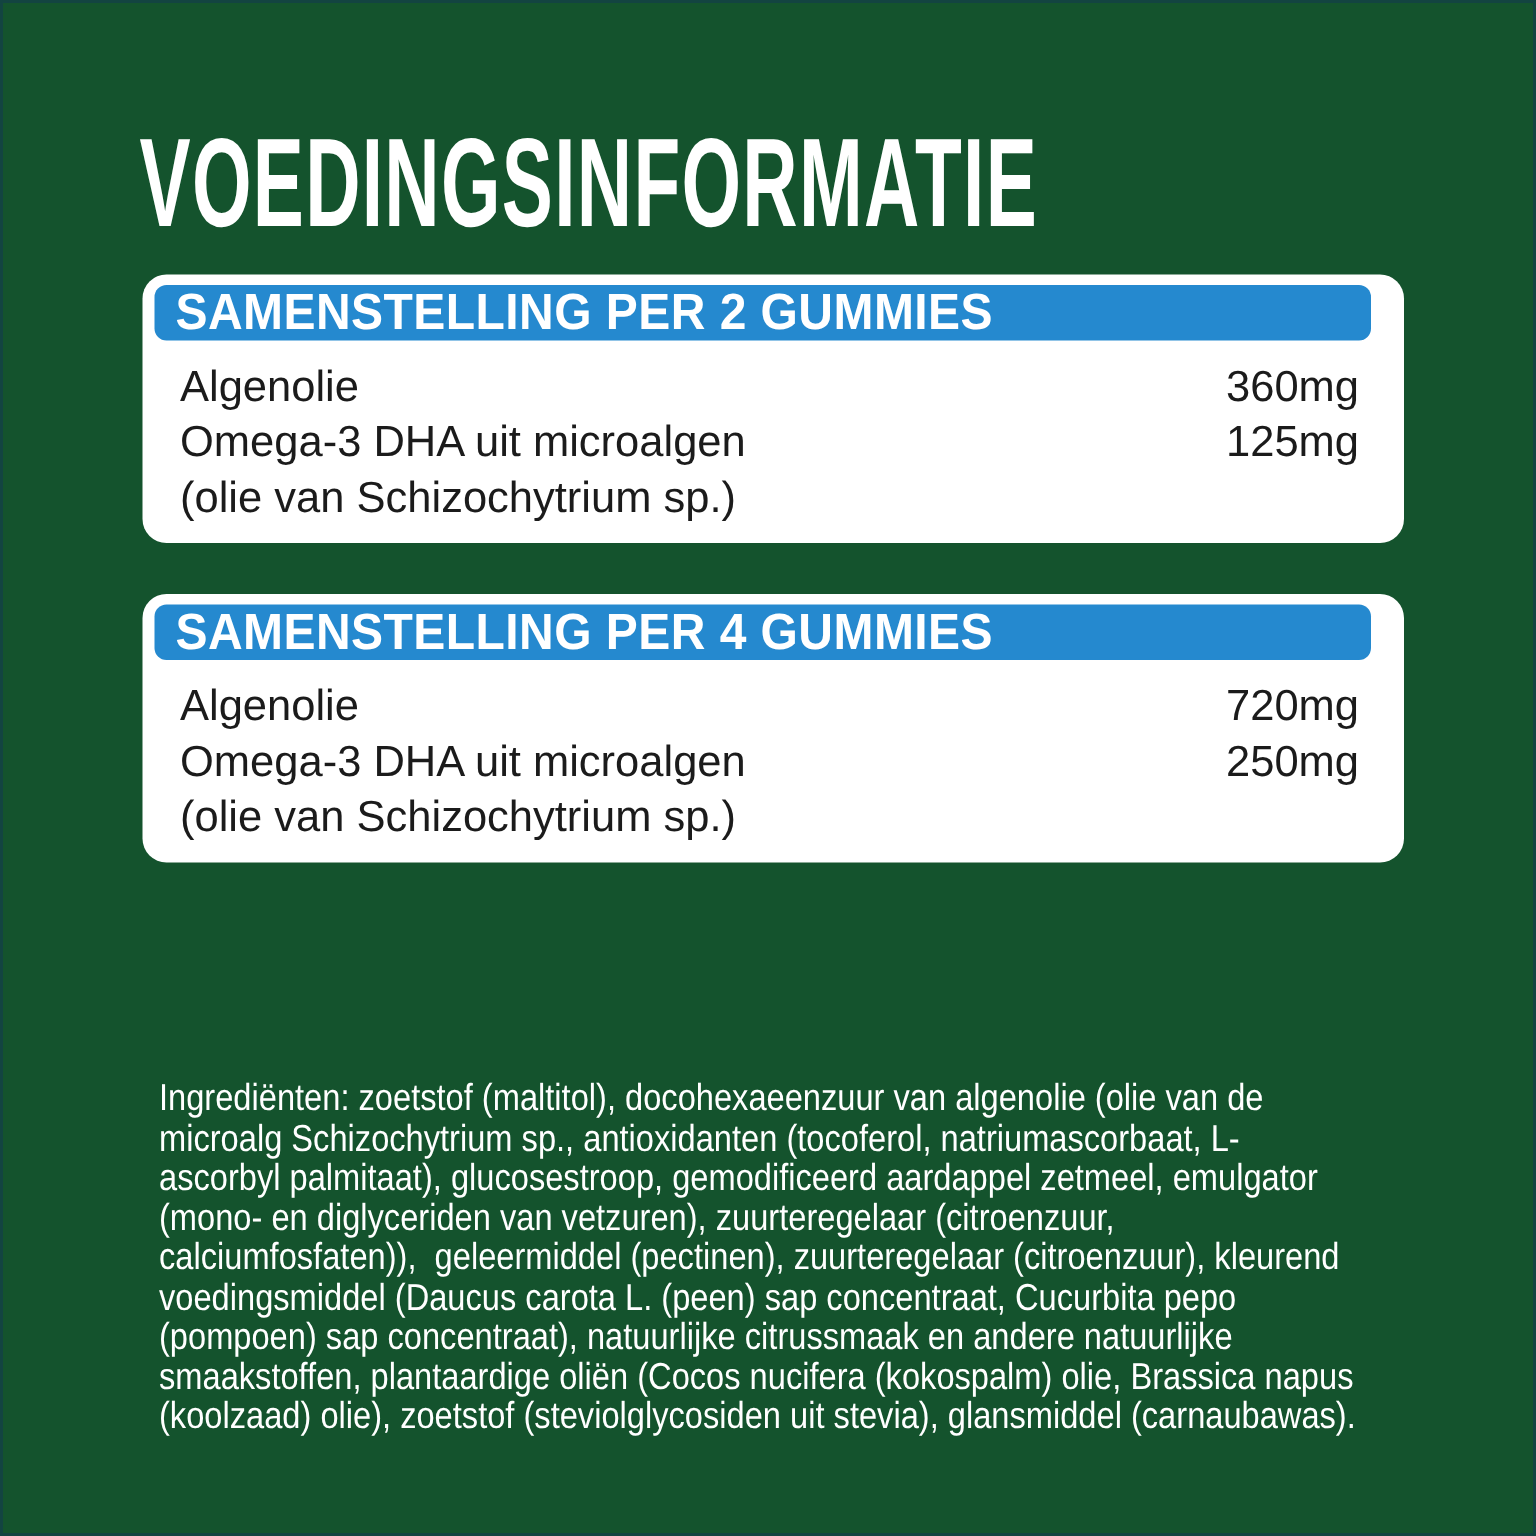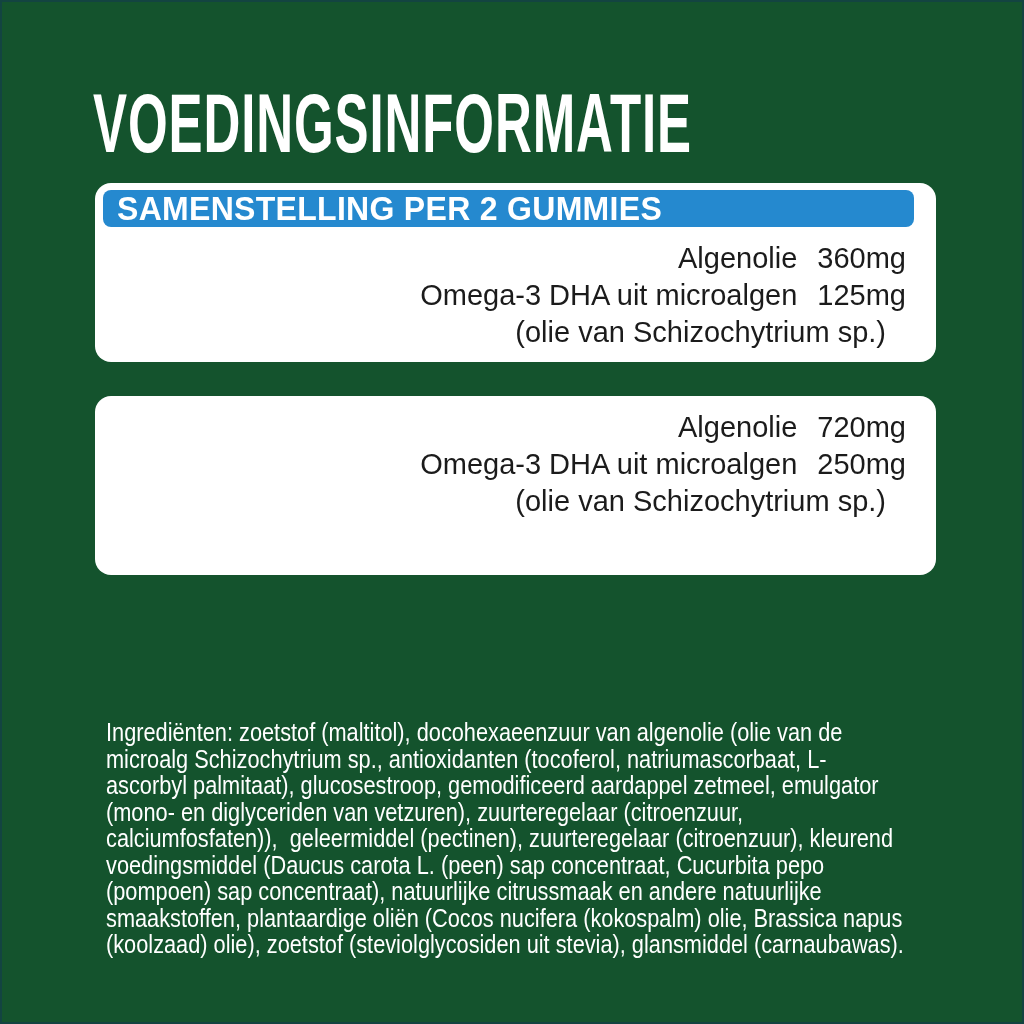--- a/index.html
+++ b/index.html
@@ -54,21 +54,21 @@
     transform-origin: left center;
   }
   .card-body {
     padding: 13px 30px 0 25px;
     font-size: 29px;
     line-height: 37px;
     color: #1B1B1B;
   }
   .row {
     display: flex;
-    justify-content: flex-end;
+    justify-content: space-between;
     align-items: baseline;
   }
   .row-label { white-space: pre; }
   .row-amount { white-space: pre; text-align: right; margin-left: 20px; }
   .ingredients {
     position: absolute;
     left: 106px;
     top: 719px;
     width: 890px;
     margin: 0;
@@ -104,20 +104,23 @@
         <span class="row-amount">125mg</span>
       </div>
       <div class="row">
         <span class="row-label">(olie van Schizochytrium sp.)</span>
         <span class="row-amount"></span>
       </div>
     </div>
   </section>
 
   <section class="card card-2">
+    <div class="card-bar">
+      <span class="card-bar-label">SAMENSTELLING PER 4 GUMMIES</span>
+    </div>
     <div class="card-body">
       <div class="row">
         <span class="row-label">Algenolie</span>
         <span class="row-amount">720mg</span>
       </div>
       <div class="row">
         <span class="row-label">Omega-3 DHA uit microalgen</span>
         <span class="row-amount">250mg</span>
       </div>
       <div class="row">

